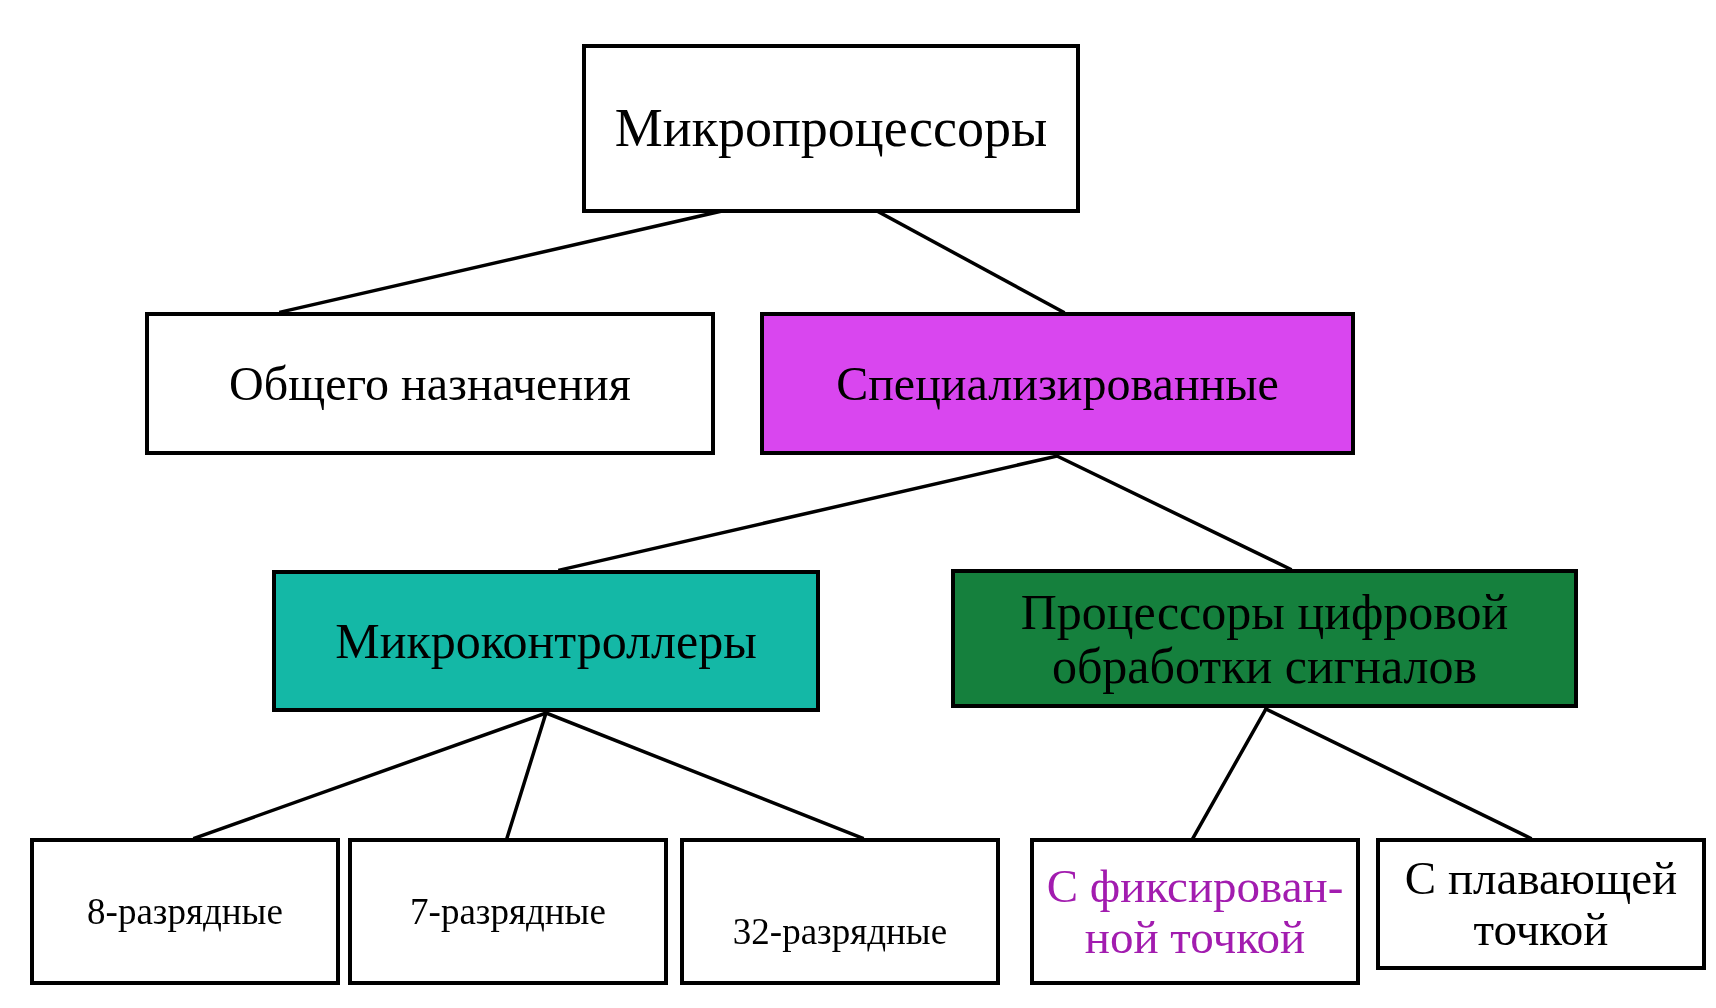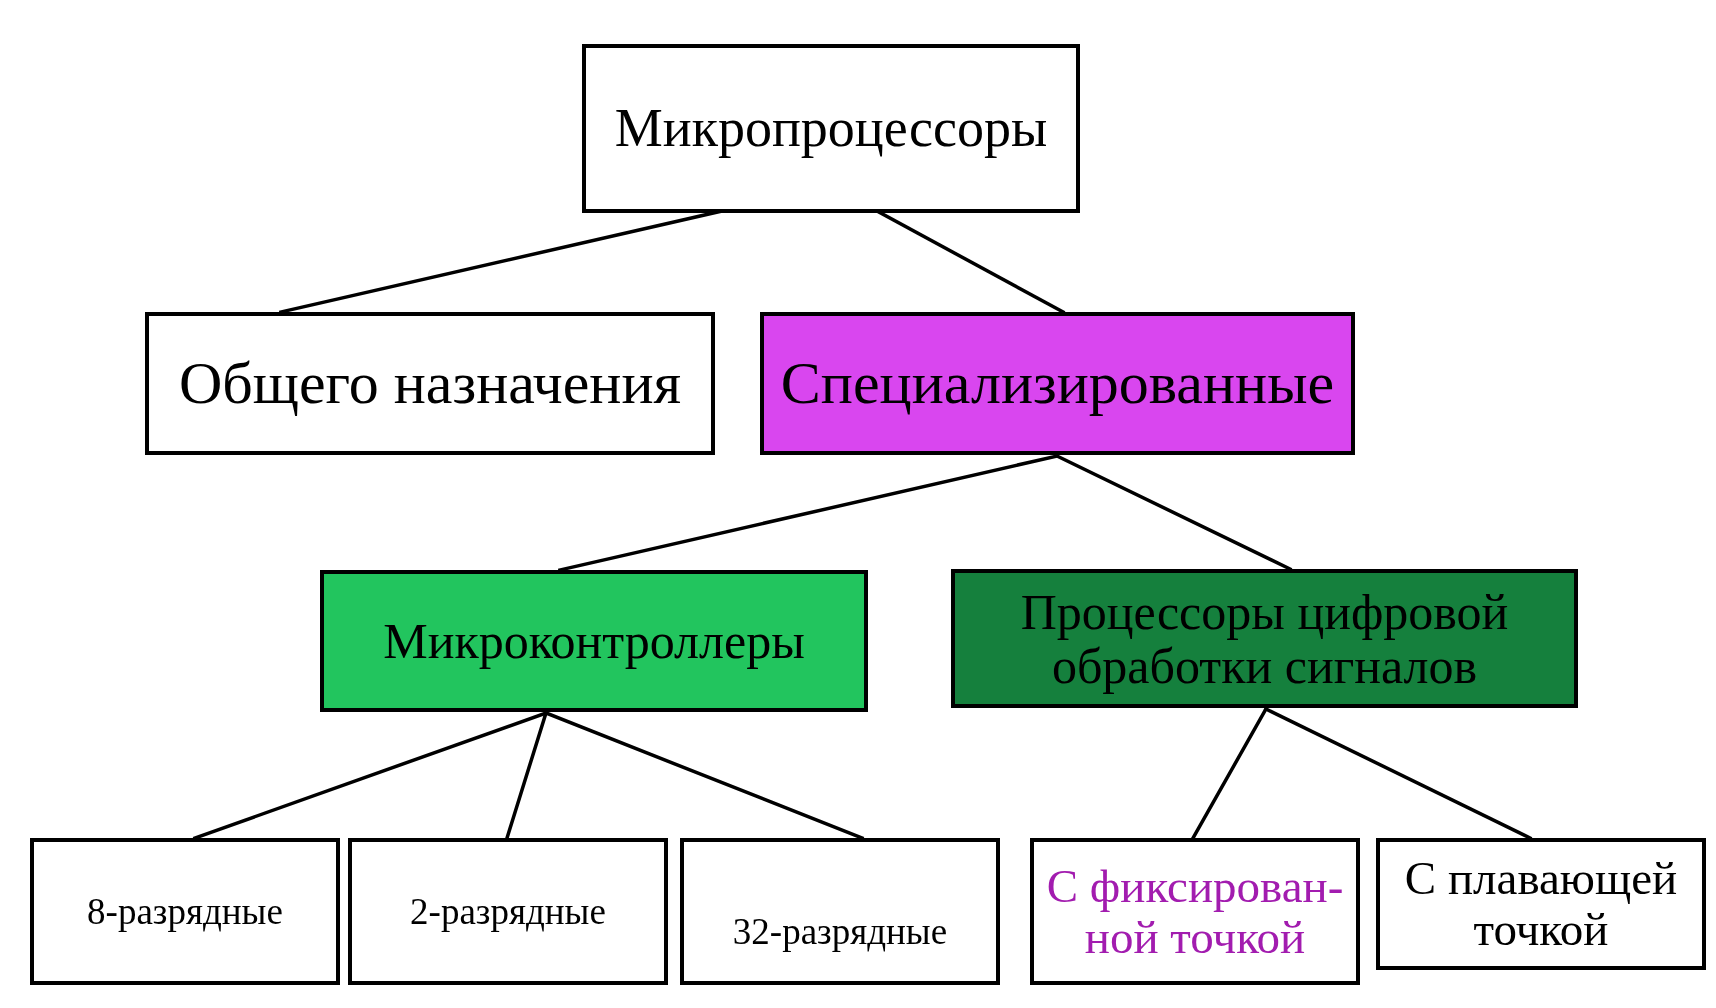--- a/index.html
+++ b/index.html
@@ -36,21 +36,21 @@
     color: #000000;
     line-height: 1.08;
     z-index: 2;
   }
   .node .label {
     display: block;
     padding: 0 10px;
     white-space: pre-line;
   }
   .t-root     { font-size: 54px; }
-  .t-lvl2     { font-size: 60px; }
+  .t-lvl2     { font-size: 48px; }
   .t-lvl3     { font-size: 50px; }
   .t-lvl3-two { font-size: 50px; }
   .t-leaf     { font-size: 37px; }
   .t-leaf-two { font-size: 47px; }
 </style>
 </head>
 <body>
 
 <div id="canvas" style="background: rgb(255, 255, 255);">
   <svg id="edges" viewBox="0 0 1716 1008" width="1716" height="1008" xmlns="http://www.w3.org/2000/svg">
@@ -66,32 +66,32 @@
     </svg>
 <div class="node" style="left: 582px; top: 44px; width: 498px; height: 169px; border-color: rgb(0, 0, 0); background: rgb(255, 255, 255);">
       <span class="label t-root" style="color: rgb(0, 0, 0);">Микропроцессоры</span>
     </div>
     <div class="node" style="left: 145px; top: 312px; width: 570px; height: 143px; border-color: rgb(0, 0, 0); background: rgb(255, 255, 255);">
       <span class="label t-lvl2" style="color: rgb(0, 0, 0);">Общего назначения</span>
     </div>
     <div class="node" style="left: 760px; top: 312px; width: 595px; height: 143px; border-color: rgb(0, 0, 0); background: #d946ef;">
       <span class="label t-lvl2" style="color: rgb(0, 0, 0);">Специализированные</span>
     </div>
-    <div class="node" style="left: 272px; top: 570px; width: 548px; height: 142px; border-color: rgb(0, 0, 0); background: #22c55e; margin-left: 48px;">
+    <div class="node" style="left: 272px; top: 570px; width: 548px; height: 142px; border-color: rgb(0, 0, 0); background: #14b8a6;">
       <span class="label t-lvl3" style="color: rgb(0, 0, 0);">Микроконтроллеры</span>
     </div>
     <div class="node" style="left: 951px; top: 569px; width: 627px; height: 139px; border-color: rgb(0, 0, 0); background: #15803d;">
       <span class="label t-lvl3-two" style="color: rgb(0, 0, 0);">Процессоры цифровой
 обработки сигналов</span>
     </div>
     <div class="node" style="left: 30px; top: 838px; width: 310px; height: 147px; border-color: rgb(0, 0, 0); background: rgb(255, 255, 255);">
       <span class="label t-leaf" style="color: rgb(0, 0, 0);">8-разрядные</span>
     </div>
     <div class="node" style="left: 348px; top: 838px; width: 320px; height: 147px; border-color: rgb(0, 0, 0); background: rgb(255, 255, 255);">
-      <span class="label t-leaf" style="color: rgb(0, 0, 0);">2-разрядные</span>
+      <span class="label t-leaf" style="color: rgb(0, 0, 0);">7-разрядные</span>
     </div>
     <div class="node" style="left: 680px; top: 838px; width: 320px; height: 147px; border-color: rgb(0, 0, 0); background: rgb(255, 255, 255);">
       <span class="label t-leaf" style="color: rgb(0, 0, 0); margin-top: 40px;">32-разрядные</span>
     </div>
     <div class="node" style="left: 1030px; top: 838px; width: 330px; height: 147px; border-color: rgb(0, 0, 0); background: rgb(255, 255, 255);">
       <span class="label t-leaf-two" style="color: #a21caf;">С фиксирован-
 ной точкой</span>
     </div>
     <div class="node" style="left: 1376px; top: 838px; width: 330px; height: 132px; border-color: rgb(0, 0, 0); background: rgb(255, 255, 255);">
       <span class="label t-leaf-two" style="color: rgb(0, 0, 0);">С плавающей

